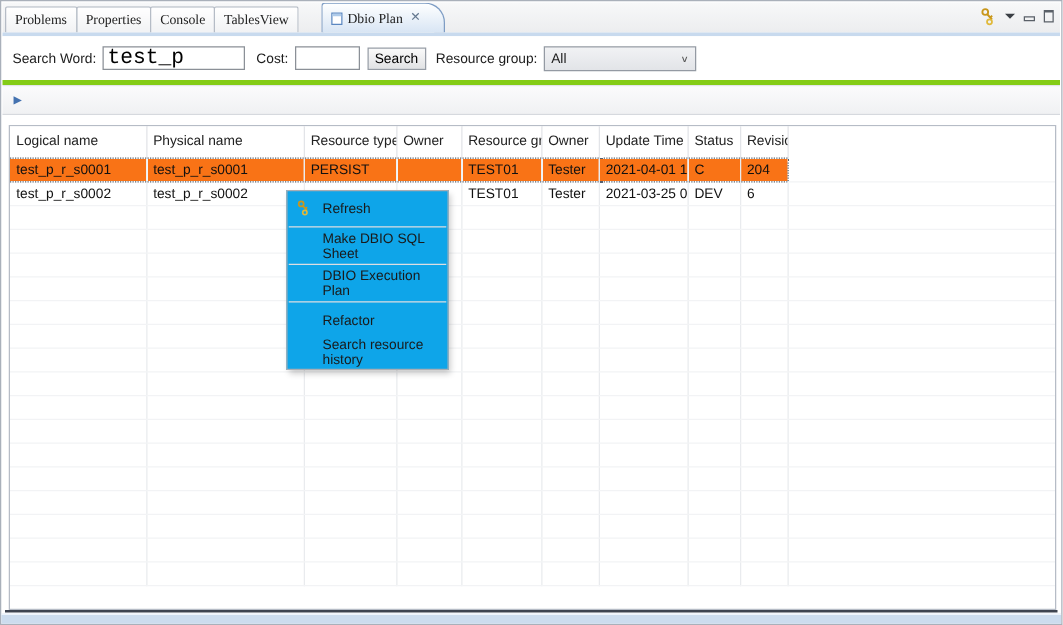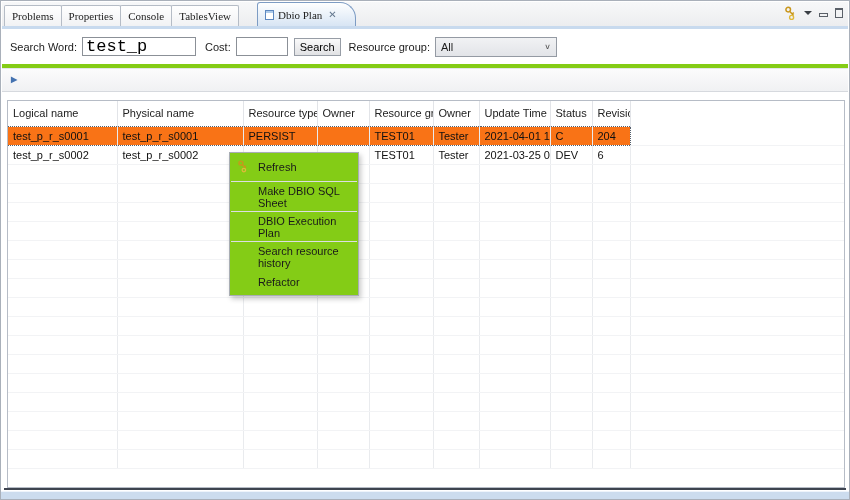--- a/index.html
+++ b/index.html
@@ -52,21 +52,21 @@
   table.grid th{height:25px;font-weight:normal;text-align:left;padding:0 5px;border-right:1px solid #e2e4e8;
        white-space:nowrap;overflow:hidden;background:#fff;color:#222;margin-left:24px;}
   table.grid th.filler,table.grid td.filler{border-right:none;}
   table.grid td{height:19px;padding:0 5px;border-right:1px solid #e9ebee;border-bottom:1px solid #f2f3f5;
        white-space:nowrap;overflow:hidden;}
   tr.selected td{background:#f97316;border-top:1px dotted #55606e;border-bottom:1px dotted #55606e;}
   tr.selected td.last-data{border-right:1px dotted #55606e;}
   tr.selected td.filler{background:#fff;border-top:none;border-bottom:1px solid #f2f3f5;}
 
   
-  .ctx-menu{position:absolute;left:228px;top:151px;width:130px;background:#84cc16;border:1px solid #a8adb4;
+  .ctx-menu{position:absolute;left:228px;top:151px;width:130px;background:#0ea5e9;border:1px solid #a8adb4;
        box-shadow:2px 3px 5px rgba(0,0,0,.22);z-index:10;padding:1px 0;}
   .menu-item{height:25px;display:flex;align-items:center;padding-left:28px;font-size:11px;color:#1a1a1a;position:relative;cursor:default;}
   .menu-item .mi-icon{position:absolute;left:6px;top:6px;width:13px;height:13px;}
   .menu-sep{height:1px;background:#dcdee2;margin:2px 1px;}
 
   
   .bottom-dark{position:absolute;left:3px;right:3px;top:487px;height:2px;background:#3e4450;}
   .bottom-blue{position:absolute;left:0;right:0;top:490px;height:10px;background:#ccdcee;border-top:1px solid #eef4fb;}
 </style>
 </head>
@@ -380,22 +380,22 @@
     <div class="menu-sep"></div>
     <div class="menu-item">
       <span>Make DBIO SQL Sheet</span>
     </div>
     <div class="menu-sep"></div>
     <div class="menu-item">
       <span>DBIO Execution Plan</span>
     </div>
     <div class="menu-sep"></div>
     <div class="menu-item">
+      <span>Refactor</span>
+    </div>
+    <div class="menu-item">
       <span>Search resource history</span>
-    </div>
-    <div class="menu-item">
-      <span>Refactor</span>
     </div>
   </div>
 
   <div class="bottom-dark"></div>
   <div class="bottom-blue"></div>
 </div>
 
 </body></html>

